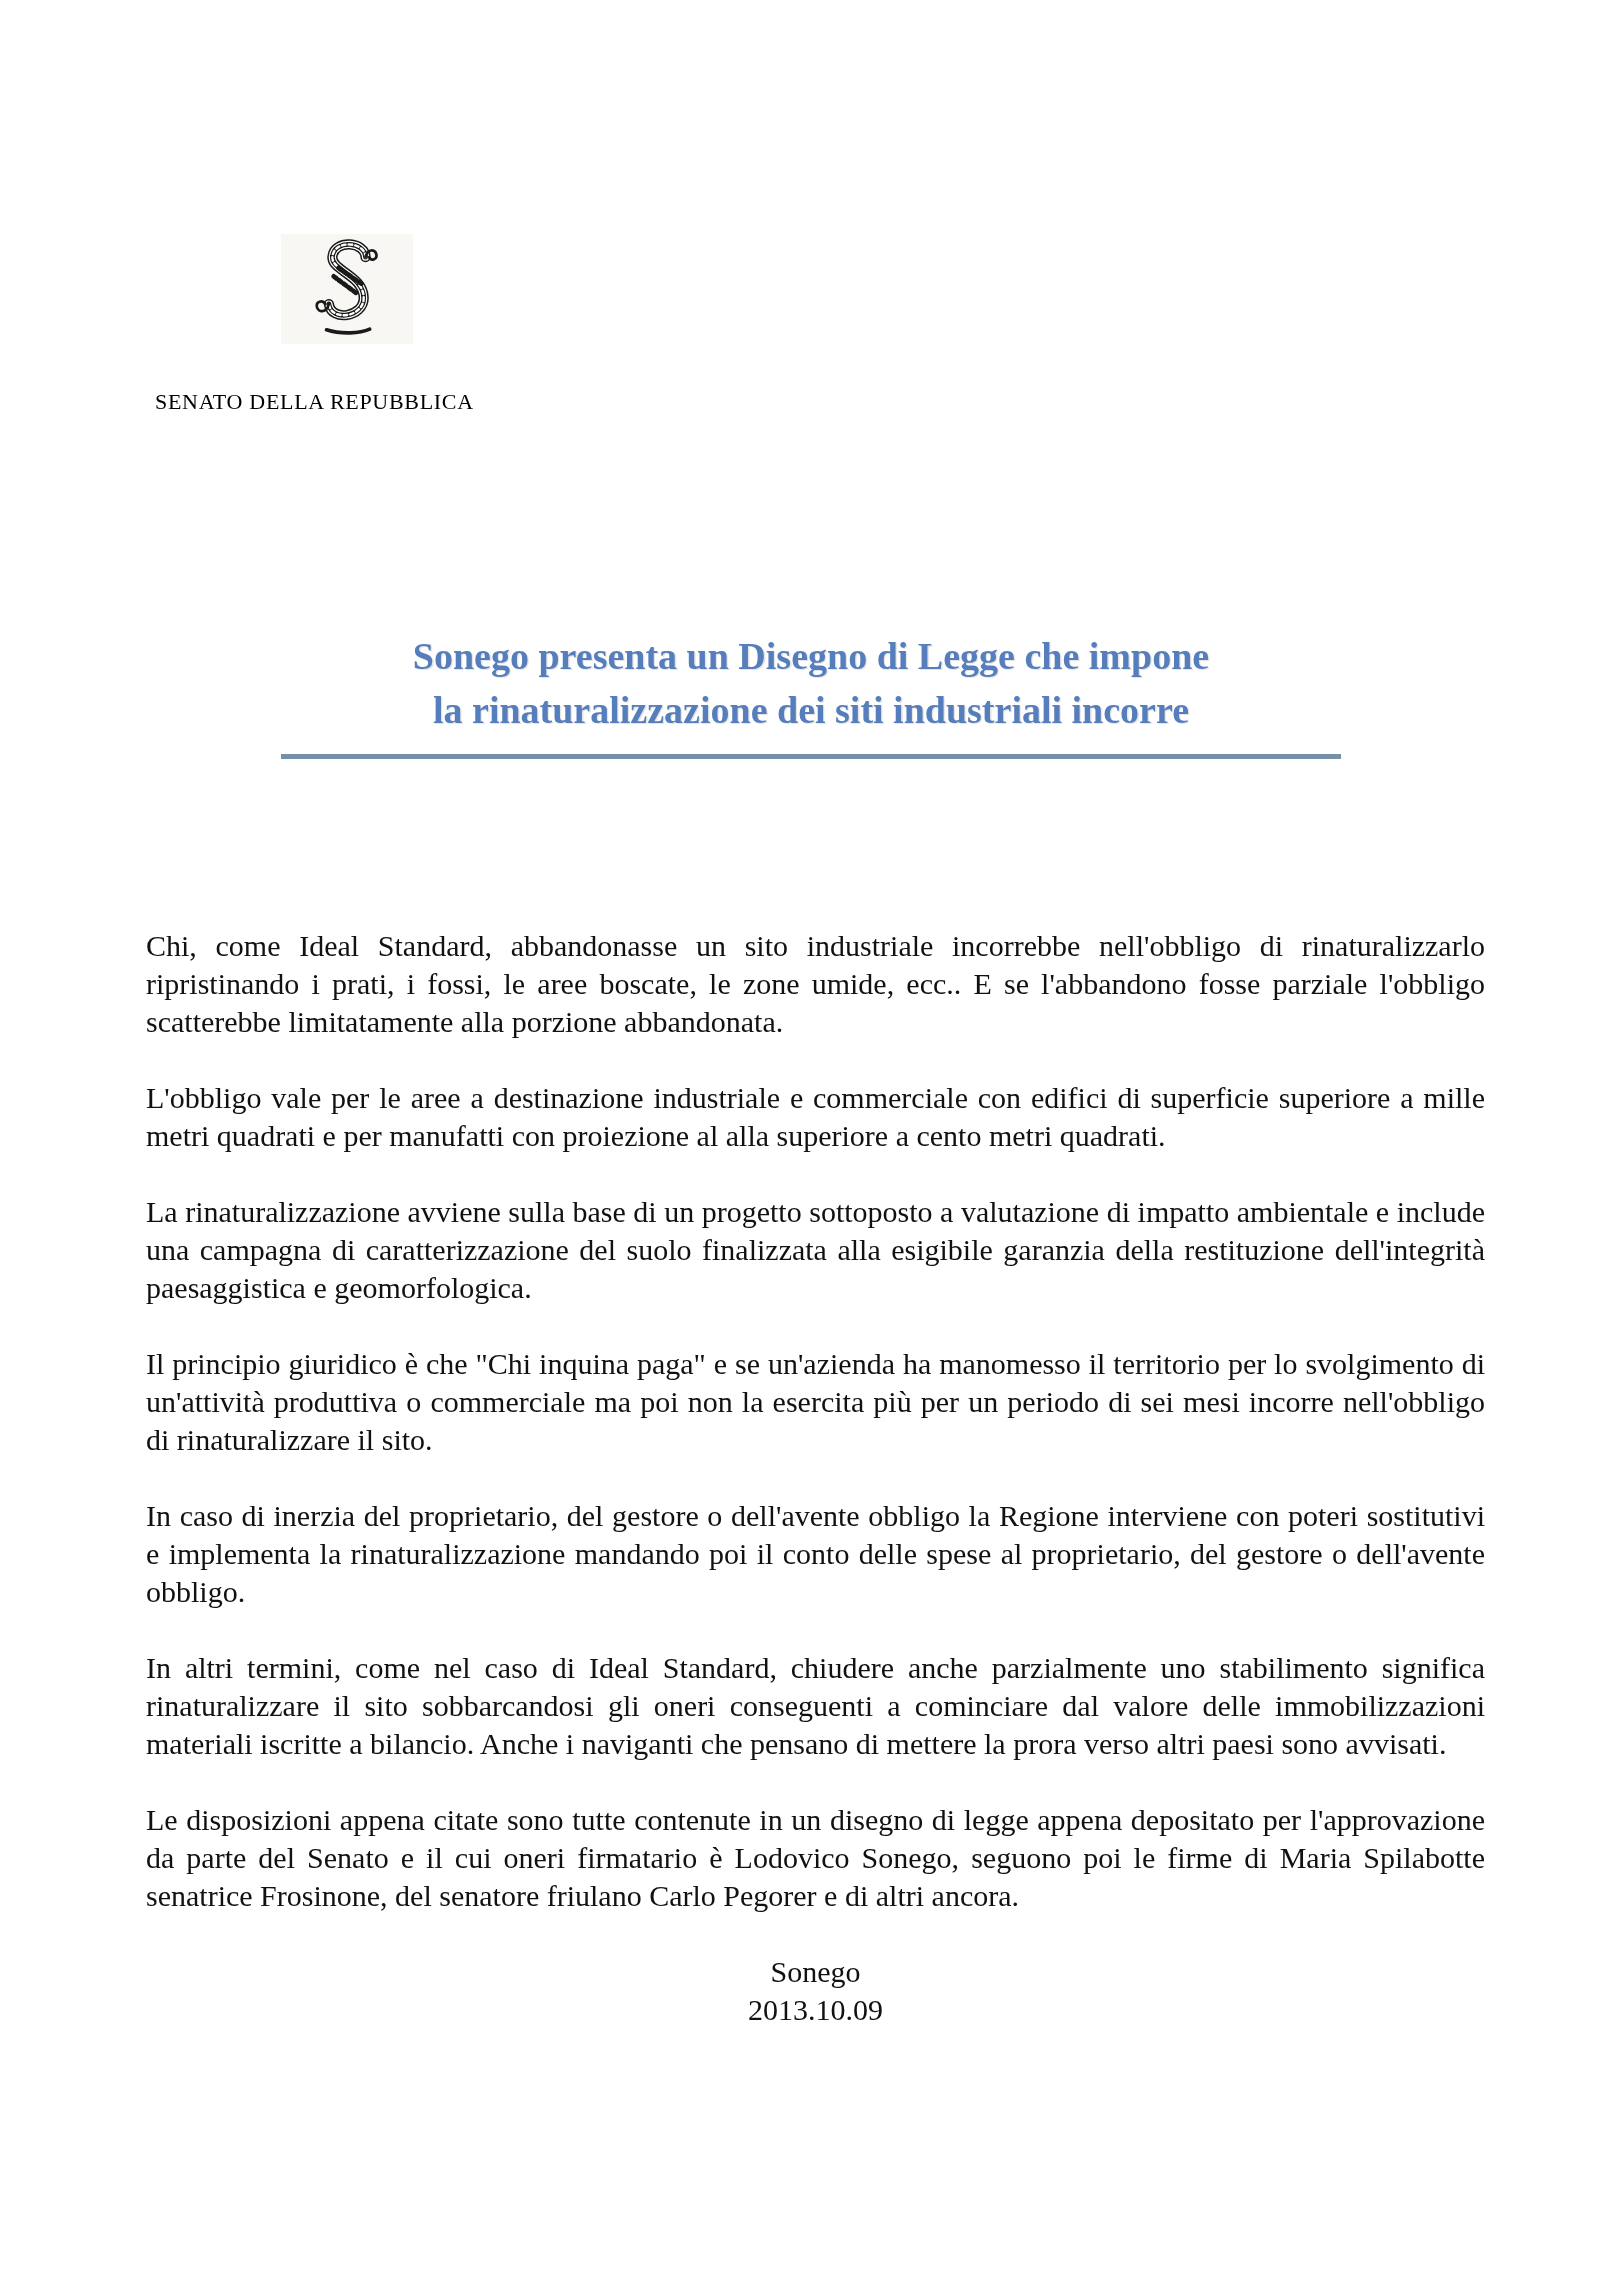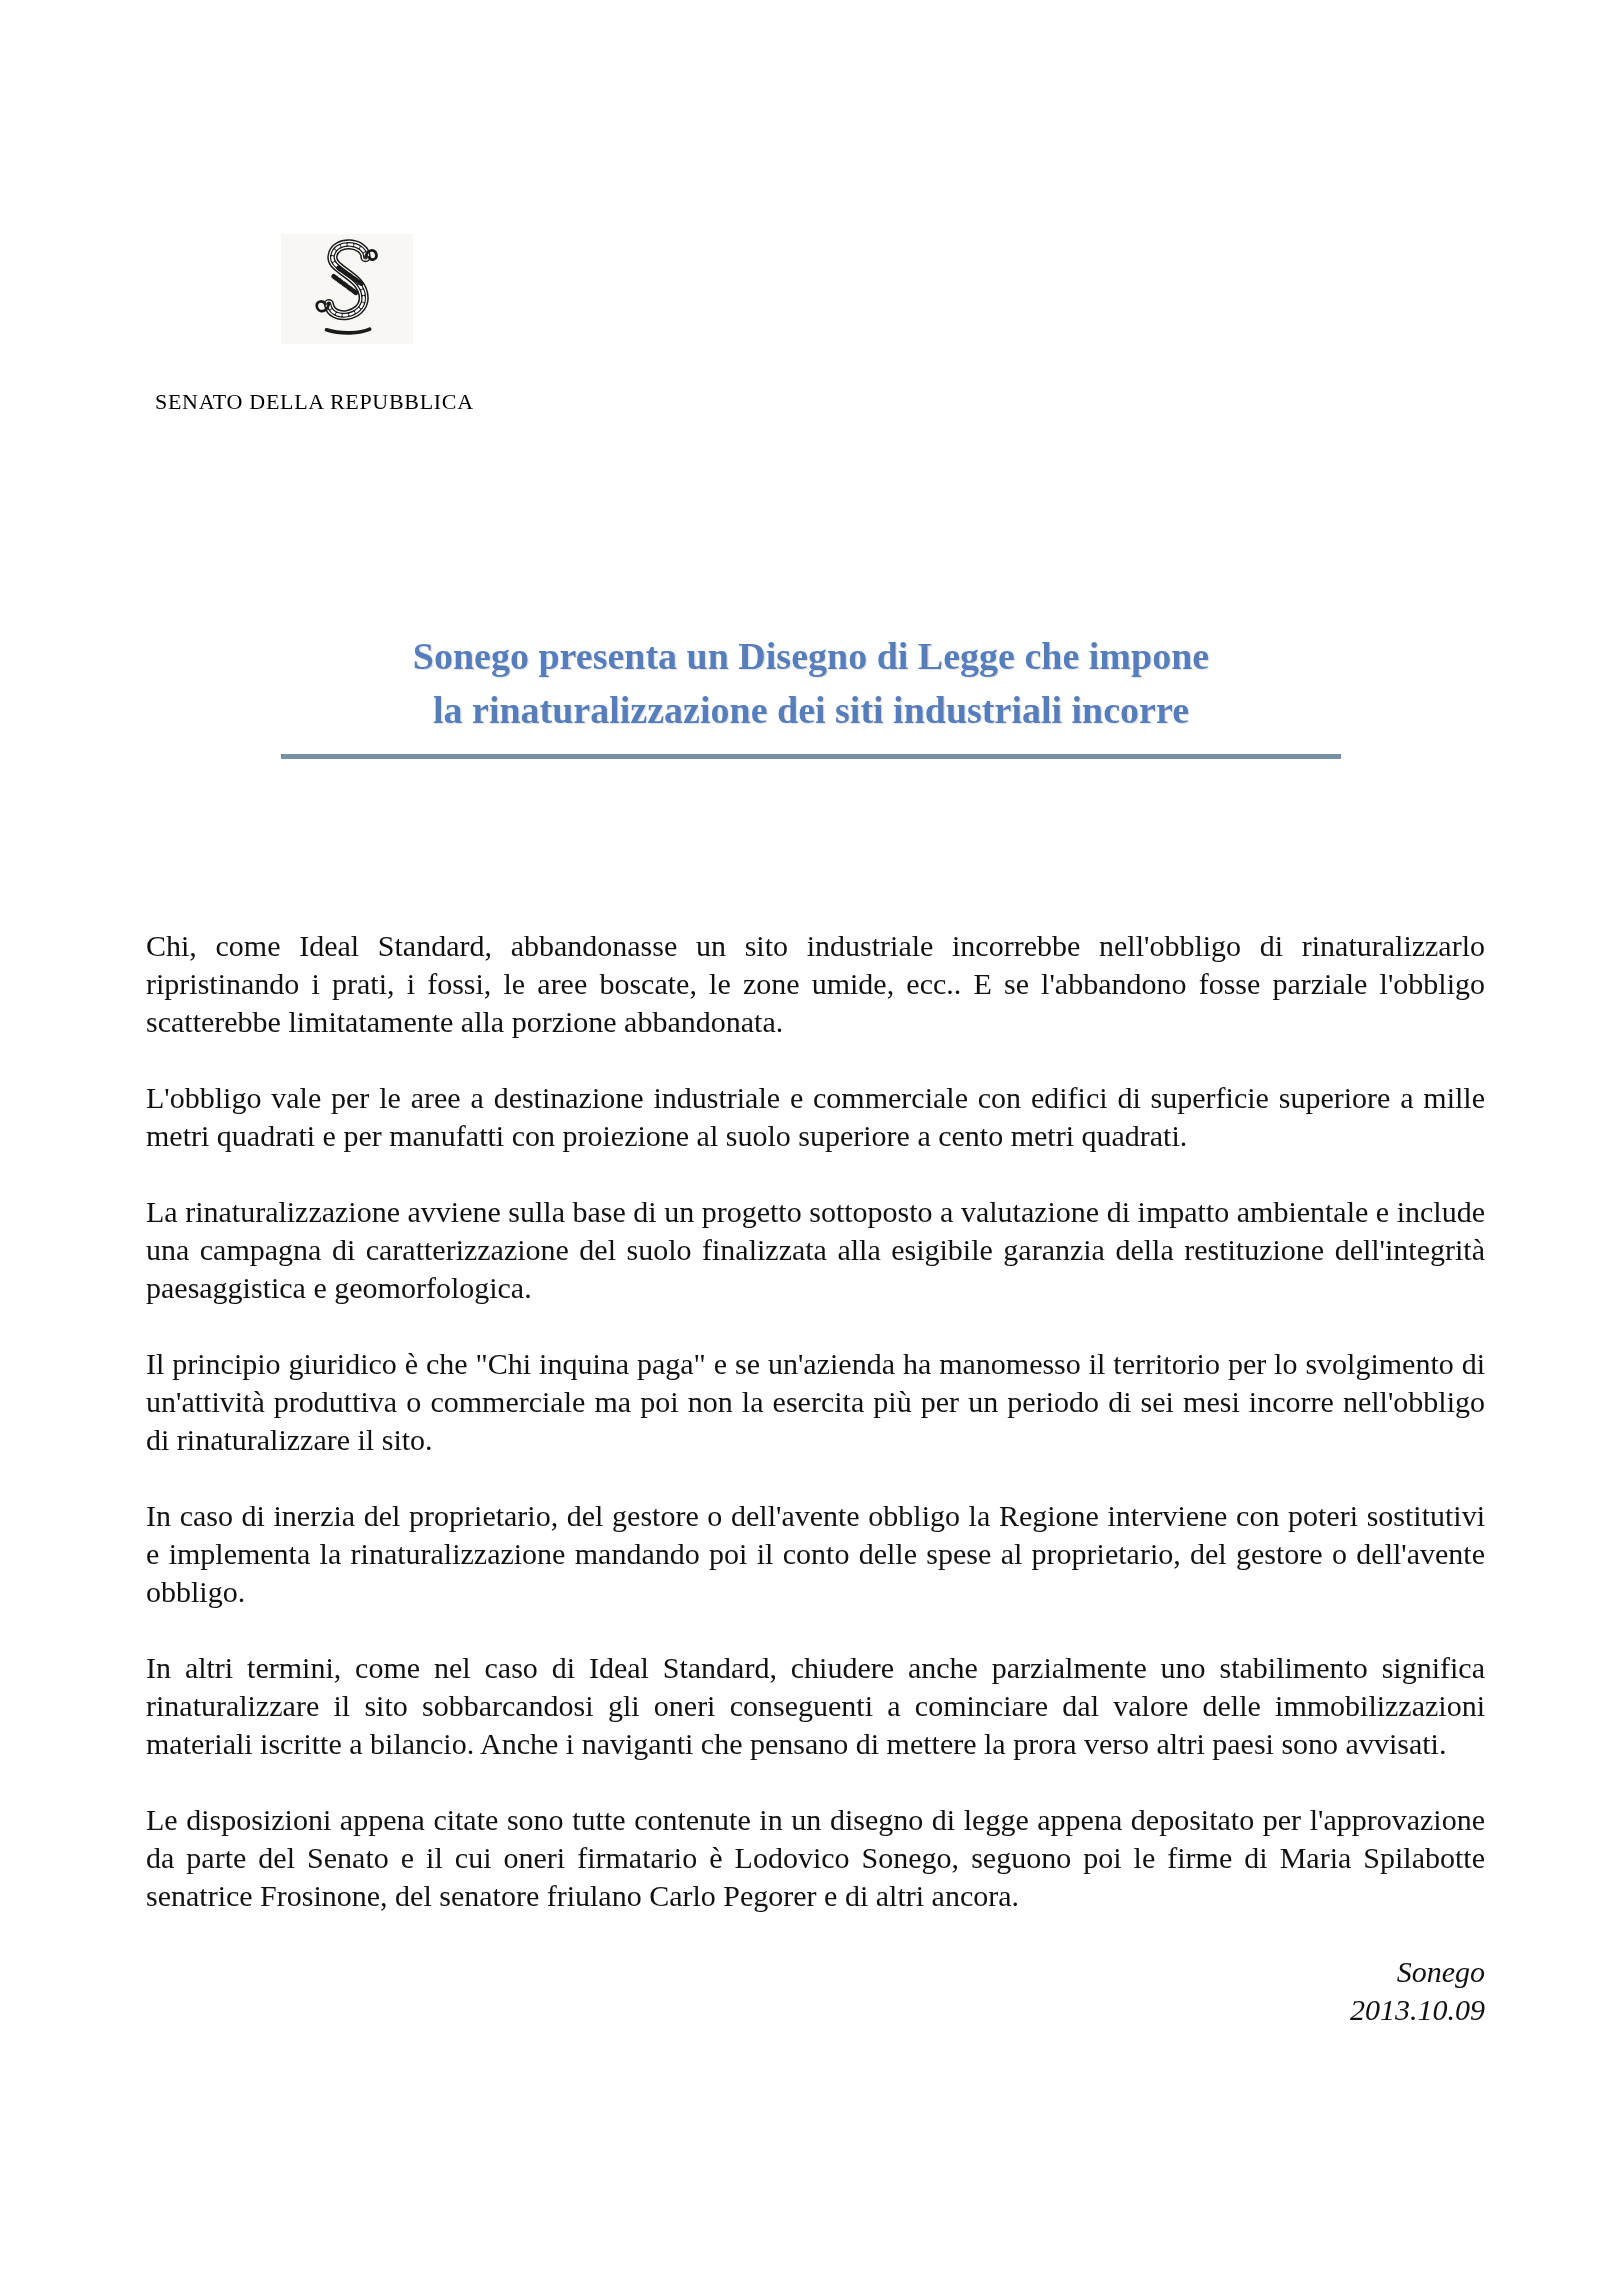--- a/index.html
+++ b/index.html
@@ -61,22 +61,21 @@
     line-height:38px;
     text-align:justify;
   }
   .body-text p{
     margin:16px 0 38px 0;
   }
   .signature{
     margin-top:18px;
     font-size:30px;
     line-height:38px;
-    text-align:right;
-    font-style:italic;
+    text-align:center;
   }
 </style>
 </head>
 <body>
 
 <div class="page">
 
   <div class="logo-box">
     <svg viewBox="0 0 130 170" xmlns="http://www.w3.org/2000/svg" fill="none" stroke="#1a1a1a" stroke-linecap="round">
       <path d="M95 32 C95 6 44 2 40 30 C36 54 92 62 92 100 C92 132 38 140 34 110" stroke-width="17"></path>
@@ -95,21 +94,21 @@
 
   <div class="title-wrap">
     <div class="title-line">Sonego presenta un Disegno di Legge che impone</div>
     <div class="title-line">la rinaturalizzazione dei siti industriali incorre</div>
   </div>
 
   <div class="title-rule"></div>
 
   <div class="body-text">
     <p>Chi, come Ideal Standard, abbandonasse un sito industriale incorrebbe nell'obbligo di rinaturalizzarlo ripristinando i prati, i fossi, le aree boscate, le zone umide, ecc.. E se l'abbandono fosse parziale l'obbligo scatterebbe limitatamente alla porzione abbandonata.</p>
-    <p>L'obbligo vale per le aree a destinazione industriale e commerciale con edifici di superficie superiore a mille metri quadrati e  per manufatti con proiezione al suolo superiore a cento metri quadrati.</p>
+    <p>L'obbligo vale per le aree a destinazione industriale e commerciale con edifici di superficie superiore a mille metri quadrati e  per manufatti con proiezione al alla superiore a cento metri quadrati.</p>
     <p>La rinaturalizzazione avviene sulla base di un progetto sottoposto a valutazione di impatto ambientale e include una campagna di caratterizzazione del suolo finalizzata alla esigibile garanzia della restituzione dell'integrità paesaggistica e geomorfologica.</p>
     <p>Il principio giuridico è che "Chi inquina paga" e se un'azienda ha manomesso il territorio per lo svolgimento di un'attività produttiva o commerciale ma poi non la esercita più per un periodo di sei mesi incorre nell'obbligo di rinaturalizzare il sito.</p>
     <p>In caso di inerzia del proprietario, del gestore o dell'avente obbligo la Regione interviene con poteri sostitutivi e  implementa la rinaturalizzazione mandando poi il conto delle spese al proprietario, del gestore o dell'avente obbligo.</p>
     <p>In altri termini, come nel caso di Ideal Standard, chiudere anche parzialmente uno stabilimento significa  rinaturalizzare il sito sobbarcandosi gli oneri conseguenti a cominciare dal valore delle immobilizzazioni materiali iscritte a bilancio. Anche i naviganti che pensano di mettere la prora verso altri paesi sono avvisati.</p>
     <p>Le disposizioni appena citate sono tutte contenute in un disegno di legge appena depositato per l'approvazione da parte del Senato e il cui oneri firmatario è Lodovico Sonego, seguono poi le firme di Maria Spilabotte  senatrice Frosinone, del senatore friulano Carlo Pegorer e di altri ancora.</p>
 
     <div class="signature">
       <div>Sonego</div>
       <div>2013.10.09</div>
     </div>

